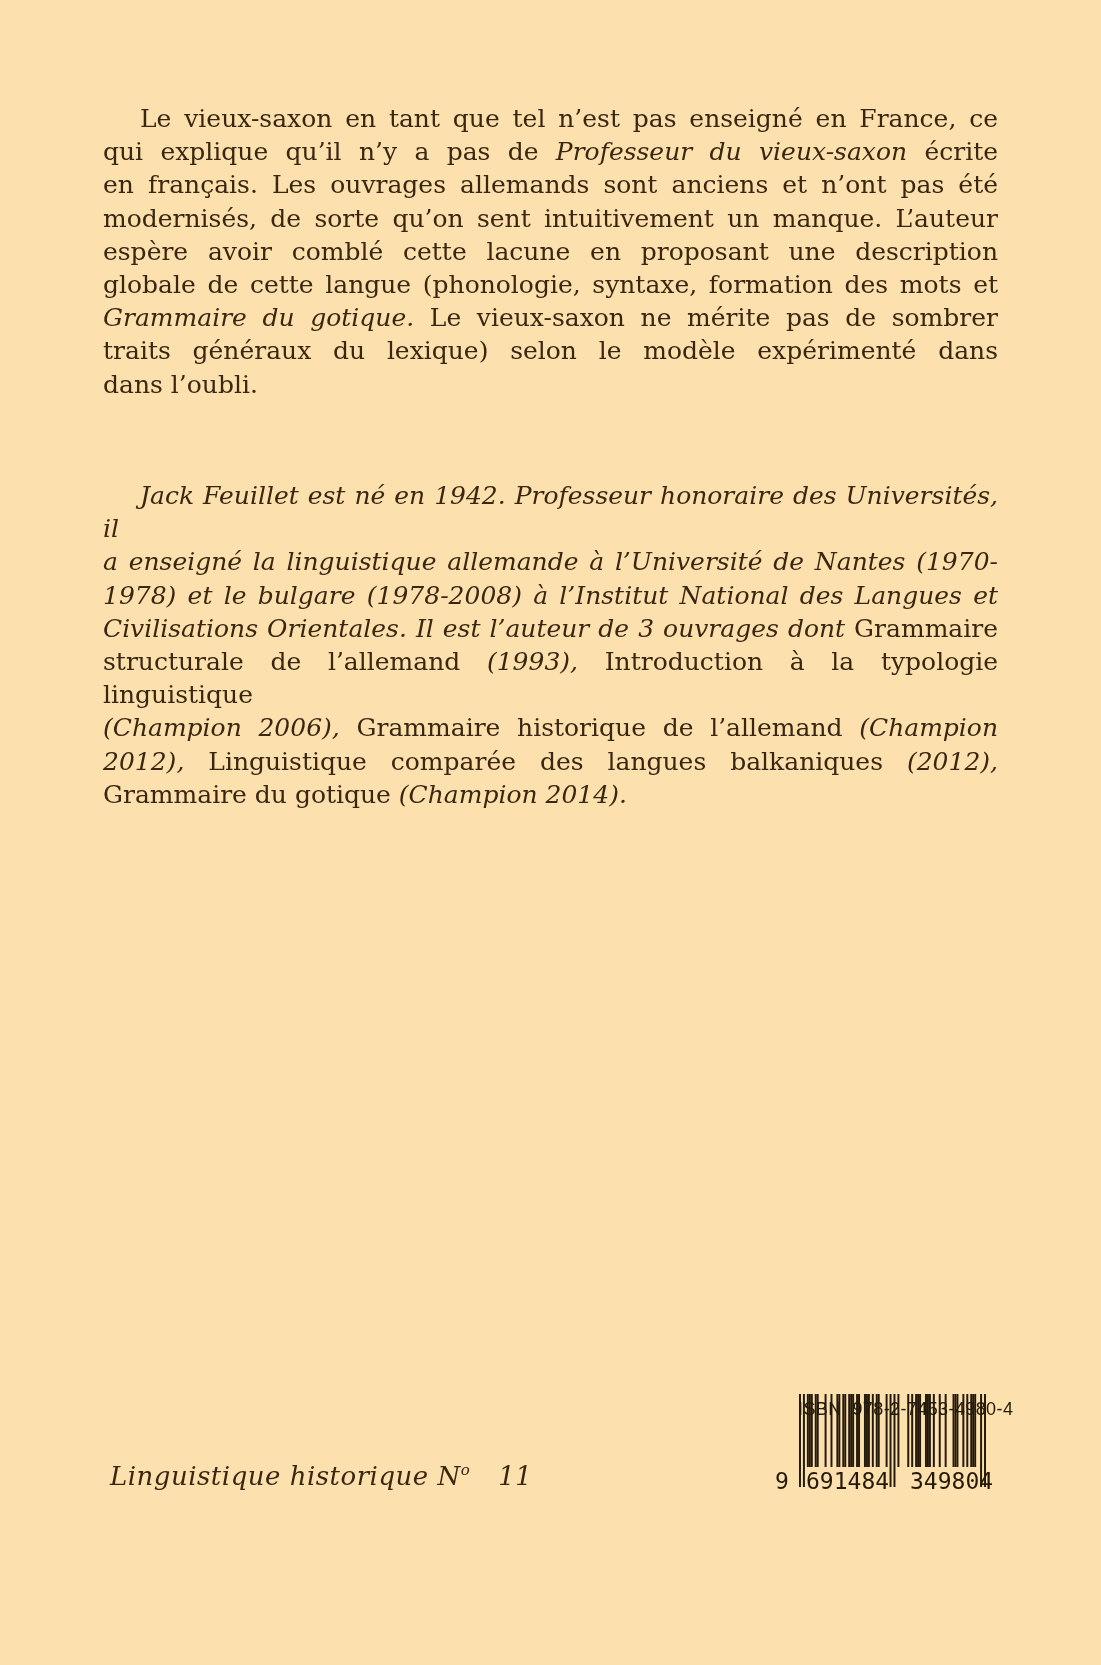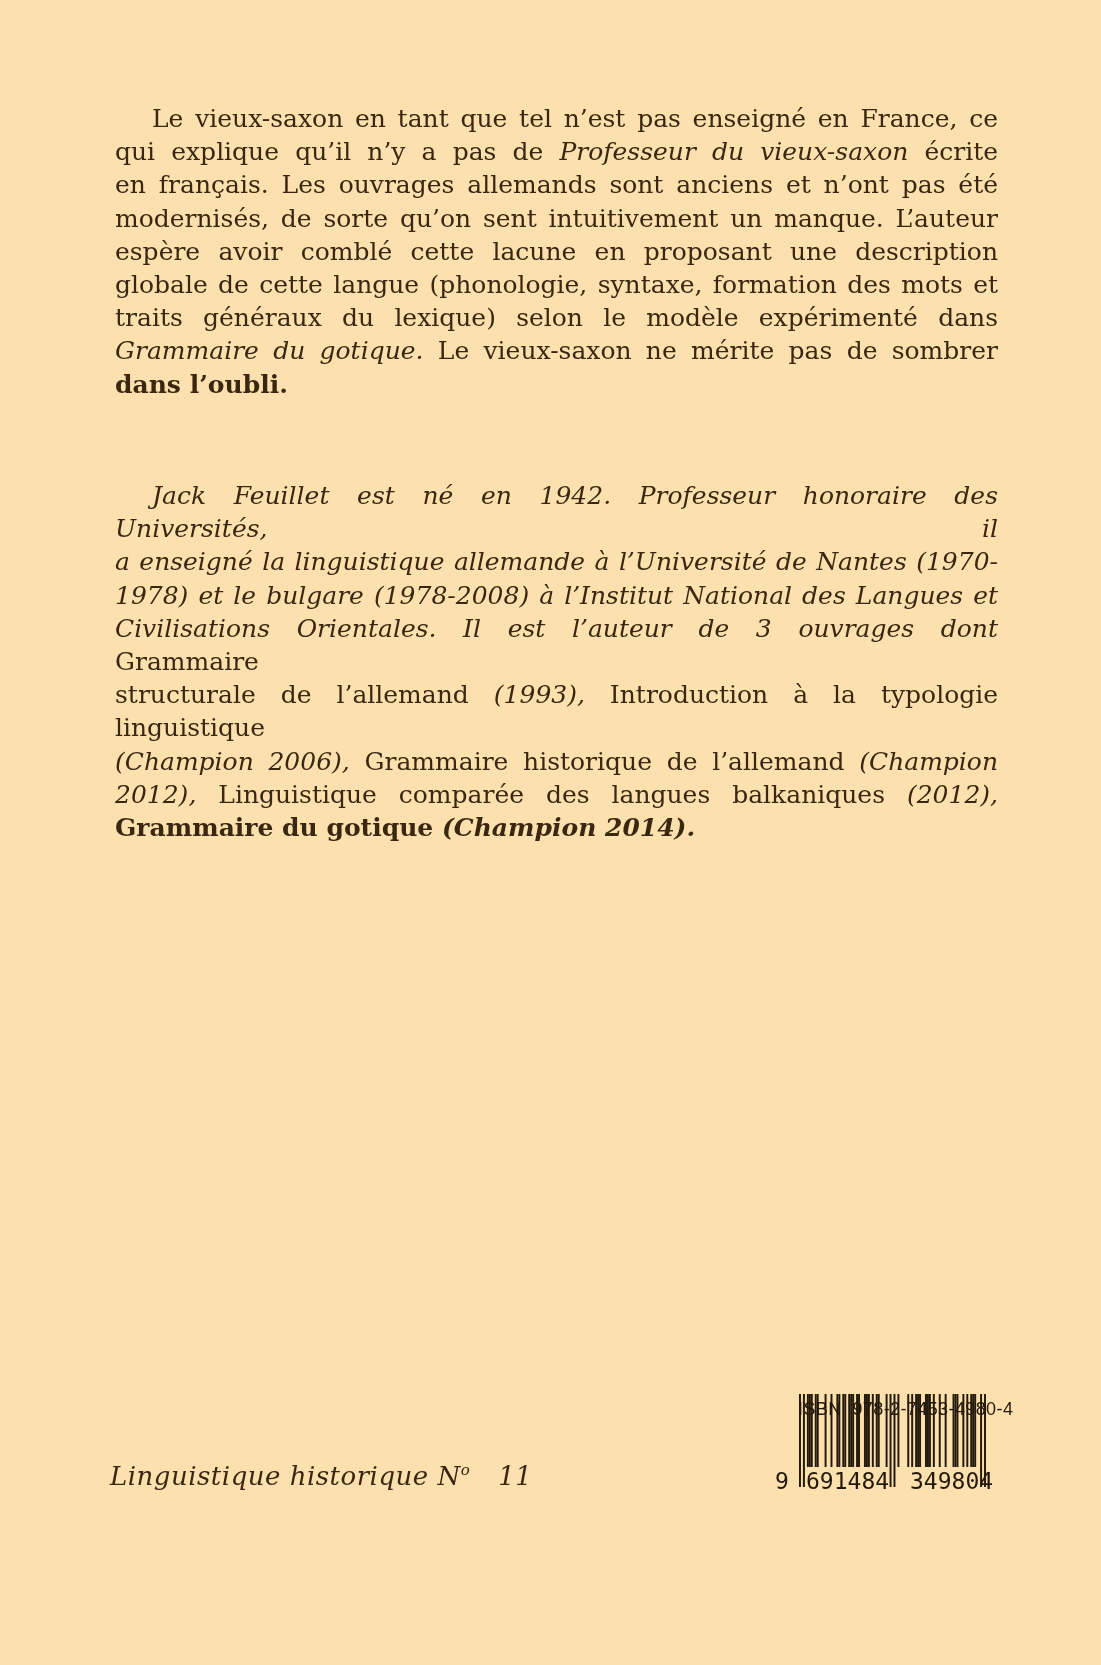--- a/index.html
+++ b/index.html
@@ -17,23 +17,23 @@
     overflow:hidden;
   }
   .blurb{
     position:absolute;
     left:103px;width:895px;
     font-size:25px;
     line-height:33.2px;
   }
   #para1{top:102px;}
   #para2{top:479px;}
-  .line{text-align:justify;text-align-last:justify;margin-left:12px;}
+  .line{text-align:justify;text-align-last:justify;}
   .line.first{text-indent:37px;}
-  .line.last{text-align-last:left;font-weight:bold;}
+  .line.last{text-align-last:left;}
   .i{font-style:italic;}
   .r{font-style:normal;}
 
   #series{
     position:absolute;left:110px;top:1461px;
     font-style:italic;font-size:26px;color:var(--ink);
     letter-spacing:0.5px;
   }
   #series .sup{font-size:15px;vertical-align:super;line-height:0;}
   #series .num{margin-left:28px;}
@@ -60,22 +60,22 @@
 
 <div id="page">
 
   <div id="para1" class="blurb">
       <div class="line first"><span class="r">Le vieux-saxon en tant que tel n’est pas enseigné en France, ce</span></div>
       <div class="line"><span class="r">qui explique qu’il n’y a pas de </span><span class="i">Professeur du vieux-saxon</span><span class="r"> écrite</span></div>
       <div class="line"><span class="r">en français. Les ouvrages allemands sont anciens et n’ont pas été</span></div>
       <div class="line"><span class="r">modernisés, de sorte qu’on sent intuitivement un manque. L’auteur</span></div>
       <div class="line"><span class="r">espère avoir comblé cette lacune en proposant une description</span></div>
       <div class="line"><span class="r">globale de cette langue (phonologie, syntaxe, formation des mots et</span></div>
+      <div class="line"><span class="i">Grammaire du gotique.</span><span class="r"> Le vieux-saxon ne mérite pas de sombrer</span></div>
       <div class="line"><span class="r">traits généraux du lexique) selon le modèle expérimenté dans</span></div>
-      <div class="line"><span class="i">Grammaire du gotique.</span><span class="r"> Le vieux-saxon ne mérite pas de sombrer</span></div>
       <div class="line last"><span class="r">dans l’oubli.</span></div>
     </div>
 
   <div id="para2" class="blurb">
       <div class="line first"><span class="i">Jack Feuillet est né en 1942. Professeur honoraire des Universités, il</span></div>
       <div class="line"><span class="i">a enseigné la linguistique allemande à l’Université de Nantes (1970-</span></div>
       <div class="line"><span class="i">1978) et le bulgare (1978-2008) à l’Institut National des Langues et</span></div>
       <div class="line"><span class="i">Civilisations Orientales. Il est l’auteur de 3 ouvrages dont </span><span class="r">Grammaire</span></div>
       <div class="line"><span class="r">structurale de l’allemand </span><span class="i">(1993),</span><span class="r"> Introduction à la typologie linguistique</span></div>
       <div class="line"><span class="i">(Champion 2006), </span><span class="r">Grammaire historique de l’allemand </span><span class="i">(Champion</span></div>

